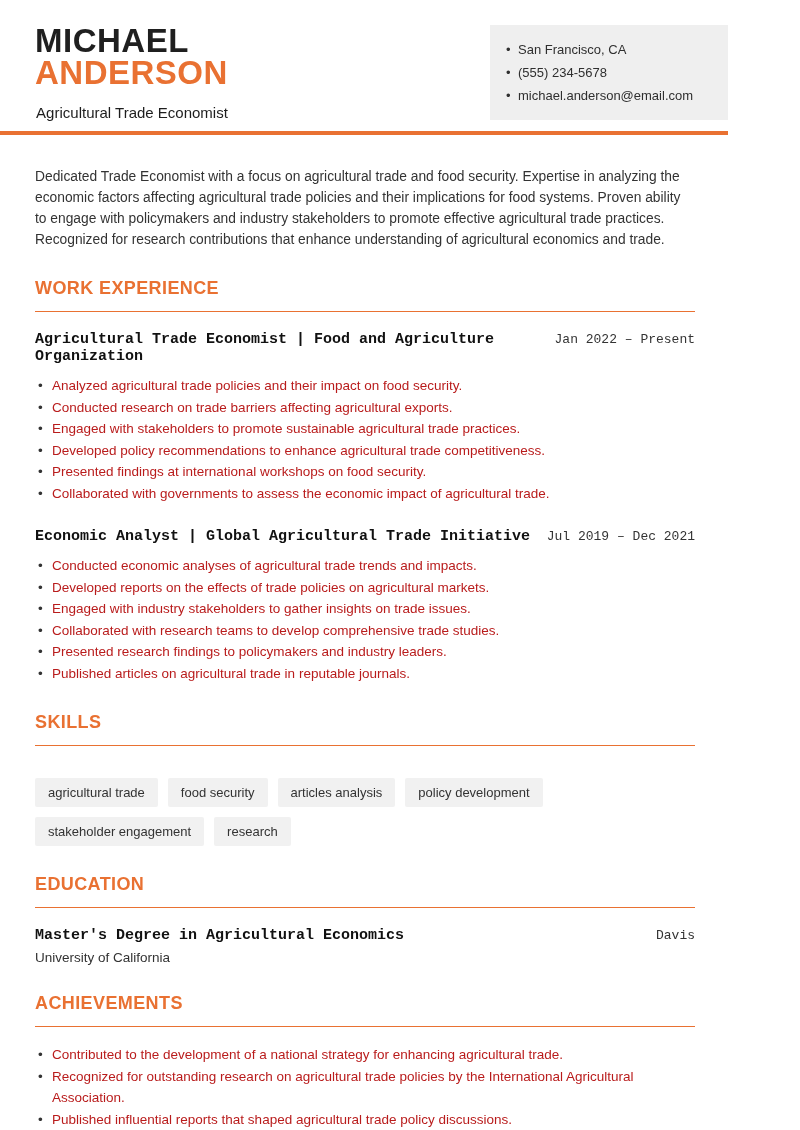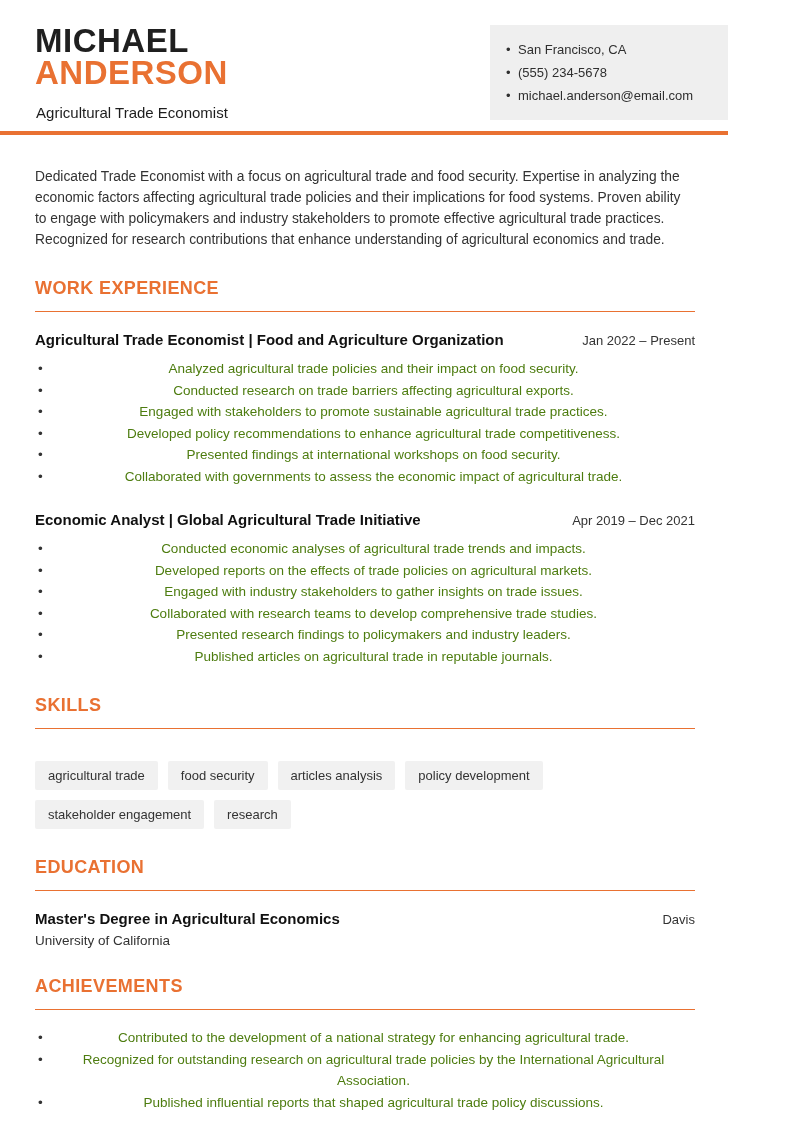--- a/index.html
+++ b/index.html
@@ -37,26 +37,26 @@
   .section { margin-top:28px; }
   .section-heading {
     color:var(--accent, #E97132);
     font-size:18px; font-weight:700; letter-spacing:.4px;
     padding-bottom:12px;
     border-bottom:1px solid var(--accent, #E97132);
   }
 
   .job { margin-top:19px; }
   .job + .job { margin-top:24px; }
-  .row { display:flex; justify-content:space-between; align-items:baseline; }
+  .row { display:flex; justify-content:space-between; align-items:baseline;font-family:Liberation Mono, monospace; }
   .job-title, .degree-title { font-size:15px; font-weight:700; color:#111; }
   .date, .edu-location { font-size:13px; color:#333; white-space:nowrap; }
 
   ul.bullets { list-style:none; margin-top:10px; }
-  ul.bullets li { position:relative; padding-left:17px; font-size:13.5px; line-height:21.5px; color:#4d7c0f;text-align:center; }
+  ul.bullets li { position:relative; padding-left:17px; font-size:13.5px; line-height:21.5px; color:#b91c1c; }
   ul.bullets li::before { content:"•"; position:absolute; left:3px; top:0; color:#333; }
 
   .tags { display:flex; flex-wrap:wrap; gap:10px; margin-top:32px; }
   .tag {
     background:var(--tag-bg, #F1F1F1);
     padding:7px 13px; font-size:13px; color:#333;
     border-radius:2px; white-space:nowrap;
   }
 
   .edu-block { margin-top:19px; }
@@ -111,21 +111,21 @@
 
             <li>Presented findings at international workshops on food security.</li>
 
             <li>Collaborated with governments to assess the economic impact of agricultural trade.</li>
           </ul>
       </div>
 
       <div class="job">
         <div class="row">
           <div class="job-title">Economic Analyst | Global Agricultural Trade Initiative</div>
-          <div class="date">Apr 2019 – Dec 2021</div>
+          <div class="date">Jul 2019 – Dec 2021</div>
         </div>
         <ul class="bullets">
 
             <li>Conducted economic analyses of agricultural trade trends and impacts.</li>
 
             <li>Developed reports on the effects of trade policies on agricultural markets.</li>
 
             <li>Engaged with industry stakeholders to gather insights on trade issues.</li>
 
             <li>Collaborated with research teams to develop comprehensive trade studies.</li>

